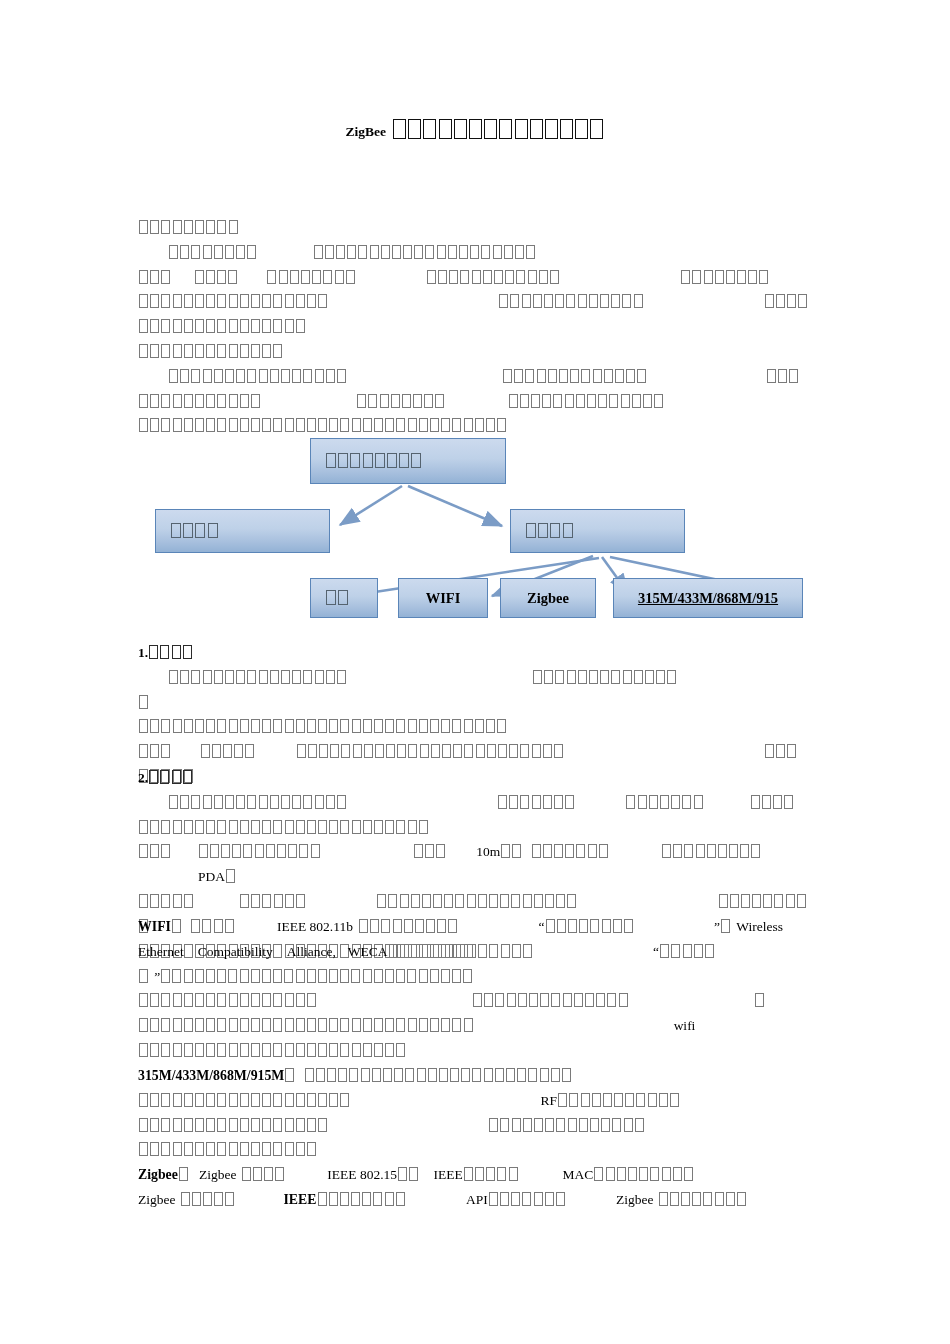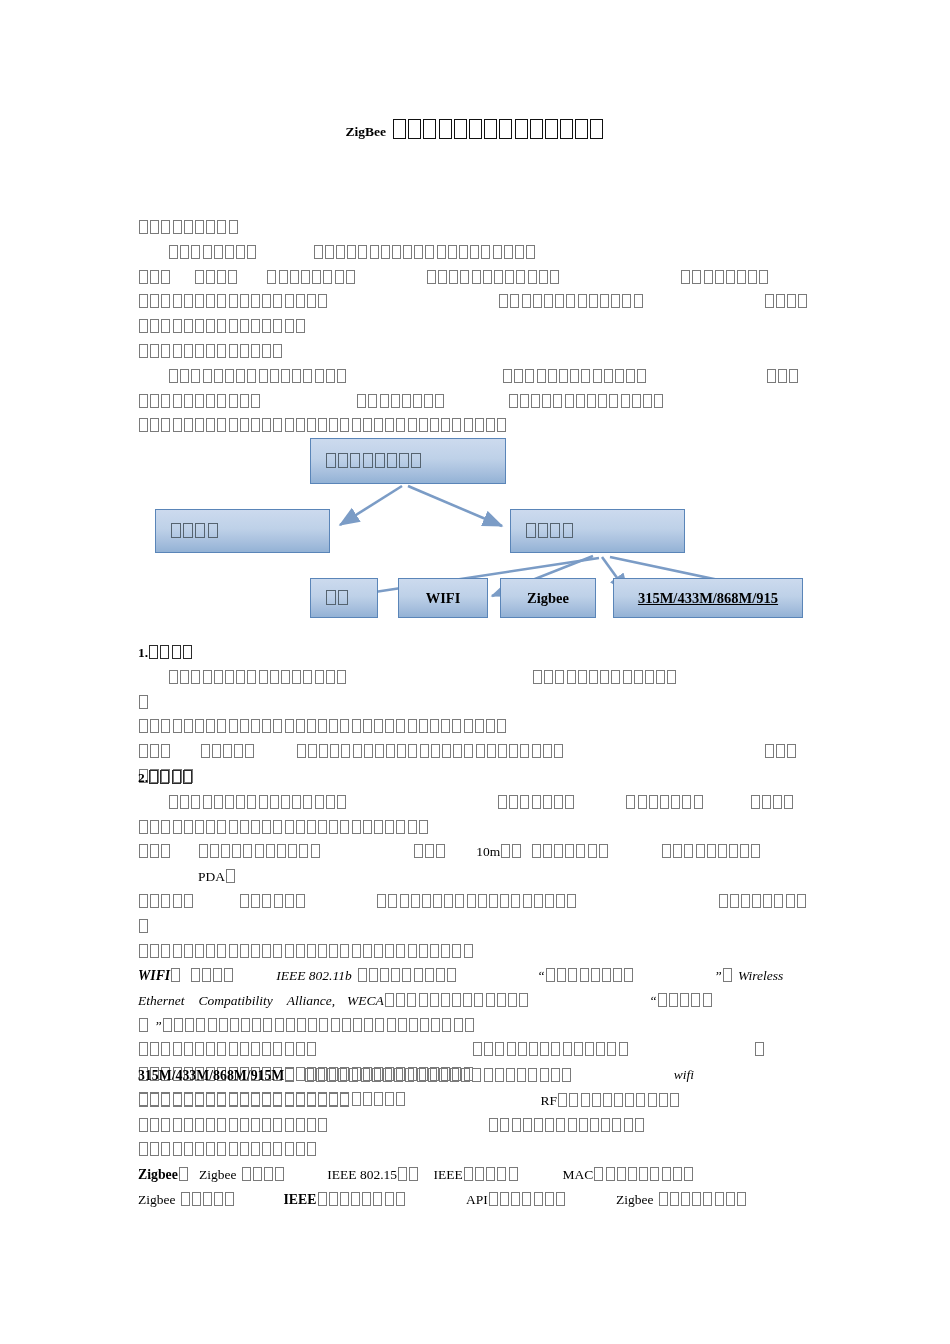--- a/index.html
+++ b/index.html
@@ -117,21 +117,21 @@
 
   <div class="body-text" id="sec2-block" style="top:766px;">
       <p><span class="sect en">2.</span><span class="tofu b"></span><span class="tofu b"></span><span class="tofu b"></span><span class="tofu b"></span></p>
       <p><span class="ind"></span><span class="tofu"></span><span class="tofu"></span><span class="tofu"></span><span class="tofu"></span><span class="tofu"></span><span class="tofu"></span><span class="tofu"></span><span class="tofu"></span><span class="tofu"></span><span class="tofu"></span><span class="tofu"></span><span class="tofu"></span><span class="tofu"></span><span class="tofu"></span><span class="tofu"></span><span class="tofu"></span><span class="gap" style="width:150px"></span><span class="tofu"></span><span class="tofu"></span><span class="tofu"></span><span class="tofu"></span><span class="tofu"></span><span class="tofu"></span><span class="tofu"></span><span class="gap" style="width:50px"></span><span class="tofu"></span><span class="tofu"></span><span class="tofu"></span><span class="tofu"></span><span class="tofu"></span><span class="tofu"></span><span class="tofu"></span><span class="gap" style="width:46px"></span><span class="tofu"></span><span class="tofu"></span><span class="tofu"></span><span class="tofu"></span></p>
       <p><span class="tofu"></span><span class="tofu"></span><span class="tofu"></span><span class="tofu"></span><span class="tofu"></span><span class="tofu"></span><span class="tofu"></span><span class="tofu"></span><span class="tofu"></span><span class="tofu"></span><span class="tofu"></span><span class="tofu"></span><span class="tofu"></span><span class="tofu"></span><span class="tofu"></span><span class="tofu"></span><span class="tofu"></span><span class="tofu"></span><span class="tofu"></span><span class="tofu"></span><span class="tofu"></span><span class="tofu"></span><span class="tofu"></span><span class="tofu"></span><span class="tofu"></span><span class="tofu"></span></p>
       <p><span class="tofu"></span><span class="tofu"></span><span class="tofu"></span><span class="gap" style="width:26px"></span><span class="tofu"></span><span class="tofu"></span><span class="tofu"></span><span class="tofu"></span><span class="tofu"></span><span class="tofu"></span><span class="tofu"></span><span class="tofu"></span><span class="tofu"></span><span class="tofu"></span><span class="tofu"></span><span class="gap" style="width:92px"></span><span class="tofu"></span><span class="tofu"></span><span class="tofu"></span><span class="gap" style="width:30px"></span><span class="en">10m</span><span class="tofu"></span><span class="tofu"></span><span class="gap" style="width:8px"></span><span class="tofu"></span><span class="tofu"></span><span class="tofu"></span><span class="tofu"></span><span class="tofu"></span><span class="tofu"></span><span class="tofu"></span><span class="gap" style="width:52px"></span><span class="tofu"></span><span class="tofu"></span><span class="tofu"></span><span class="tofu"></span><span class="tofu"></span><span class="tofu"></span><span class="tofu"></span><span class="tofu"></span><span class="tofu"></span><span class="gap" style="width:60px"></span><span class="en">PDA</span><span class="tofu"></span></p>
       <p><span class="tofu"></span><span class="tofu"></span><span class="tofu"></span><span class="tofu"></span><span class="tofu"></span><span class="gap" style="width:45px"></span><span class="tofu"></span><span class="tofu"></span><span class="tofu"></span><span class="tofu"></span><span class="tofu"></span><span class="tofu"></span><span class="gap" style="width:70px"></span><span class="tofu"></span><span class="tofu"></span><span class="tofu"></span><span class="tofu"></span><span class="tofu"></span><span class="tofu"></span><span class="tofu"></span><span class="tofu"></span><span class="tofu"></span><span class="tofu"></span><span class="tofu"></span><span class="tofu"></span><span class="tofu"></span><span class="tofu"></span><span class="tofu"></span><span class="tofu"></span><span class="tofu"></span><span class="tofu"></span><span class="gap" style="width:140px"></span><span class="tofu"></span><span class="tofu"></span><span class="tofu"></span><span class="tofu"></span><span class="tofu"></span><span class="tofu"></span><span class="tofu"></span><span class="tofu"></span><span class="tofu"></span></p>
       <p><span class="tofu"></span><span class="tofu"></span><span class="tofu"></span><span class="tofu"></span><span class="tofu"></span><span class="tofu"></span><span class="tofu"></span><span class="tofu"></span><span class="tofu"></span><span class="tofu"></span><span class="tofu"></span><span class="tofu"></span><span class="tofu"></span><span class="tofu"></span><span class="tofu"></span><span class="tofu"></span><span class="tofu"></span><span class="tofu"></span><span class="tofu"></span><span class="tofu"></span><span class="tofu"></span><span class="tofu"></span><span class="tofu"></span><span class="tofu"></span><span class="tofu"></span><span class="tofu"></span><span class="tofu"></span><span class="tofu"></span><span class="tofu"></span><span class="tofu"></span></p>
     </div>
 
-  <div class="body-text" id="tech-wifi-block" style="top:964px;font-style:italic;">
+  <div class="body-text" id="tech-wifi-block" style="top:915px;">
       <p><span class="enb">WIFI</span><span class="tofu"></span><span class="gap" style="width:8px"></span><span class="tofu"></span><span class="tofu"></span><span class="tofu"></span><span class="tofu"></span><span class="gap" style="width:42px"></span><span class="en">IEEE 802.11b</span><span class="gap" style="width:5px"></span><span class="tofu"></span><span class="tofu"></span><span class="tofu"></span><span class="tofu"></span><span class="tofu"></span><span class="tofu"></span><span class="tofu"></span><span class="tofu"></span><span class="tofu"></span><span class="gap" style="width:80px"></span><span class="en">“</span><span class="tofu"></span><span class="tofu"></span><span class="tofu"></span><span class="tofu"></span><span class="tofu"></span><span class="tofu"></span><span class="tofu"></span><span class="tofu"></span><span class="gap" style="width:80px"></span><span class="en">”</span><span class="tofu"></span><span class="gap" style="width:5px"></span><span class="en">Wireless</span></p>
       <p><span class="en">Ethernet</span><span class="gap" style="width:14px"></span><span class="en">Compatibility</span><span class="gap" style="width:14px"></span><span class="en">Alliance,</span><span class="gap" style="width:12px"></span><span class="en">WECA</span><span class="tofu"></span><span class="tofu"></span><span class="tofu"></span><span class="tofu"></span><span class="tofu"></span><span class="tofu"></span><span class="tofu"></span><span class="tofu"></span><span class="tofu"></span><span class="tofu"></span><span class="tofu"></span><span class="tofu"></span><span class="tofu"></span><span class="gap" style="width:120px"></span><span class="en">“</span><span class="tofu"></span><span class="tofu"></span><span class="tofu"></span><span class="tofu"></span><span class="tofu"></span></p>
       <p><span class="tofu"></span><span class="gap" style="width:5px"></span><span class="en">”</span><span class="tofu"></span><span class="tofu"></span><span class="tofu"></span><span class="tofu"></span><span class="tofu"></span><span class="tofu"></span><span class="tofu"></span><span class="tofu"></span><span class="tofu"></span><span class="tofu"></span><span class="tofu"></span><span class="tofu"></span><span class="tofu"></span><span class="tofu"></span><span class="tofu"></span><span class="tofu"></span><span class="tofu"></span><span class="tofu"></span><span class="tofu"></span><span class="tofu"></span><span class="tofu"></span><span class="tofu"></span><span class="tofu"></span><span class="tofu"></span><span class="tofu"></span><span class="tofu"></span><span class="tofu"></span><span class="tofu"></span></p>
       <p><span class="tofu"></span><span class="tofu"></span><span class="tofu"></span><span class="tofu"></span><span class="tofu"></span><span class="tofu"></span><span class="tofu"></span><span class="tofu"></span><span class="tofu"></span><span class="tofu"></span><span class="tofu"></span><span class="tofu"></span><span class="tofu"></span><span class="tofu"></span><span class="tofu"></span><span class="tofu"></span><span class="gap" style="width:155px"></span><span class="tofu"></span><span class="tofu"></span><span class="tofu"></span><span class="tofu"></span><span class="tofu"></span><span class="tofu"></span><span class="tofu"></span><span class="tofu"></span><span class="tofu"></span><span class="tofu"></span><span class="tofu"></span><span class="tofu"></span><span class="tofu"></span><span class="tofu"></span><span class="gap" style="width:125px"></span><span class="tofu"></span></p>
       <p><span class="tofu"></span><span class="tofu"></span><span class="tofu"></span><span class="tofu"></span><span class="tofu"></span><span class="tofu"></span><span class="tofu"></span><span class="tofu"></span><span class="tofu"></span><span class="tofu"></span><span class="tofu"></span><span class="tofu"></span><span class="tofu"></span><span class="tofu"></span><span class="tofu"></span><span class="tofu"></span><span class="tofu"></span><span class="tofu"></span><span class="tofu"></span><span class="tofu"></span><span class="tofu"></span><span class="tofu"></span><span class="tofu"></span><span class="tofu"></span><span class="tofu"></span><span class="tofu"></span><span class="tofu"></span><span class="tofu"></span><span class="tofu"></span><span class="tofu"></span><span class="gap" style="width:200px"></span><span class="en">wifi</span></p>
       <p><span class="tofu"></span><span class="tofu"></span><span class="tofu"></span><span class="tofu"></span><span class="tofu"></span><span class="tofu"></span><span class="tofu"></span><span class="tofu"></span><span class="tofu"></span><span class="tofu"></span><span class="tofu"></span><span class="tofu"></span><span class="tofu"></span><span class="tofu"></span><span class="tofu"></span><span class="tofu"></span><span class="tofu"></span><span class="tofu"></span><span class="tofu"></span><span class="tofu"></span><span class="tofu"></span><span class="tofu"></span><span class="tofu"></span><span class="tofu"></span></p>
     </div>
   <div class="body-text" id="tech-subghz-block" style="top:1064px;">
       <p><span class="enb">315M/433M/868M/915M</span><span class="tofu"></span><span class="gap" style="width:8px"></span><span class="tofu"></span><span class="tofu"></span><span class="tofu"></span><span class="tofu"></span><span class="tofu"></span><span class="tofu"></span><span class="tofu"></span><span class="tofu"></span><span class="tofu"></span><span class="tofu"></span><span class="tofu"></span><span class="tofu"></span><span class="tofu"></span><span class="tofu"></span><span class="tofu"></span><span class="tofu"></span><span class="tofu"></span><span class="tofu"></span><span class="tofu"></span><span class="tofu"></span><span class="tofu"></span><span class="tofu"></span><span class="tofu"></span><span class="tofu"></span></p>
       <p><span class="tofu"></span><span class="tofu"></span><span class="tofu"></span><span class="tofu"></span><span class="tofu"></span><span class="tofu"></span><span class="tofu"></span><span class="tofu"></span><span class="tofu"></span><span class="tofu"></span><span class="tofu"></span><span class="tofu"></span><span class="tofu"></span><span class="tofu"></span><span class="tofu"></span><span class="tofu"></span><span class="tofu"></span><span class="tofu"></span><span class="tofu"></span><span class="gap" style="width:190px"></span><span class="en">RF</span><span class="tofu"></span><span class="tofu"></span><span class="tofu"></span><span class="tofu"></span><span class="tofu"></span><span class="tofu"></span><span class="tofu"></span><span class="tofu"></span><span class="tofu"></span><span class="tofu"></span><span class="tofu"></span></p>

